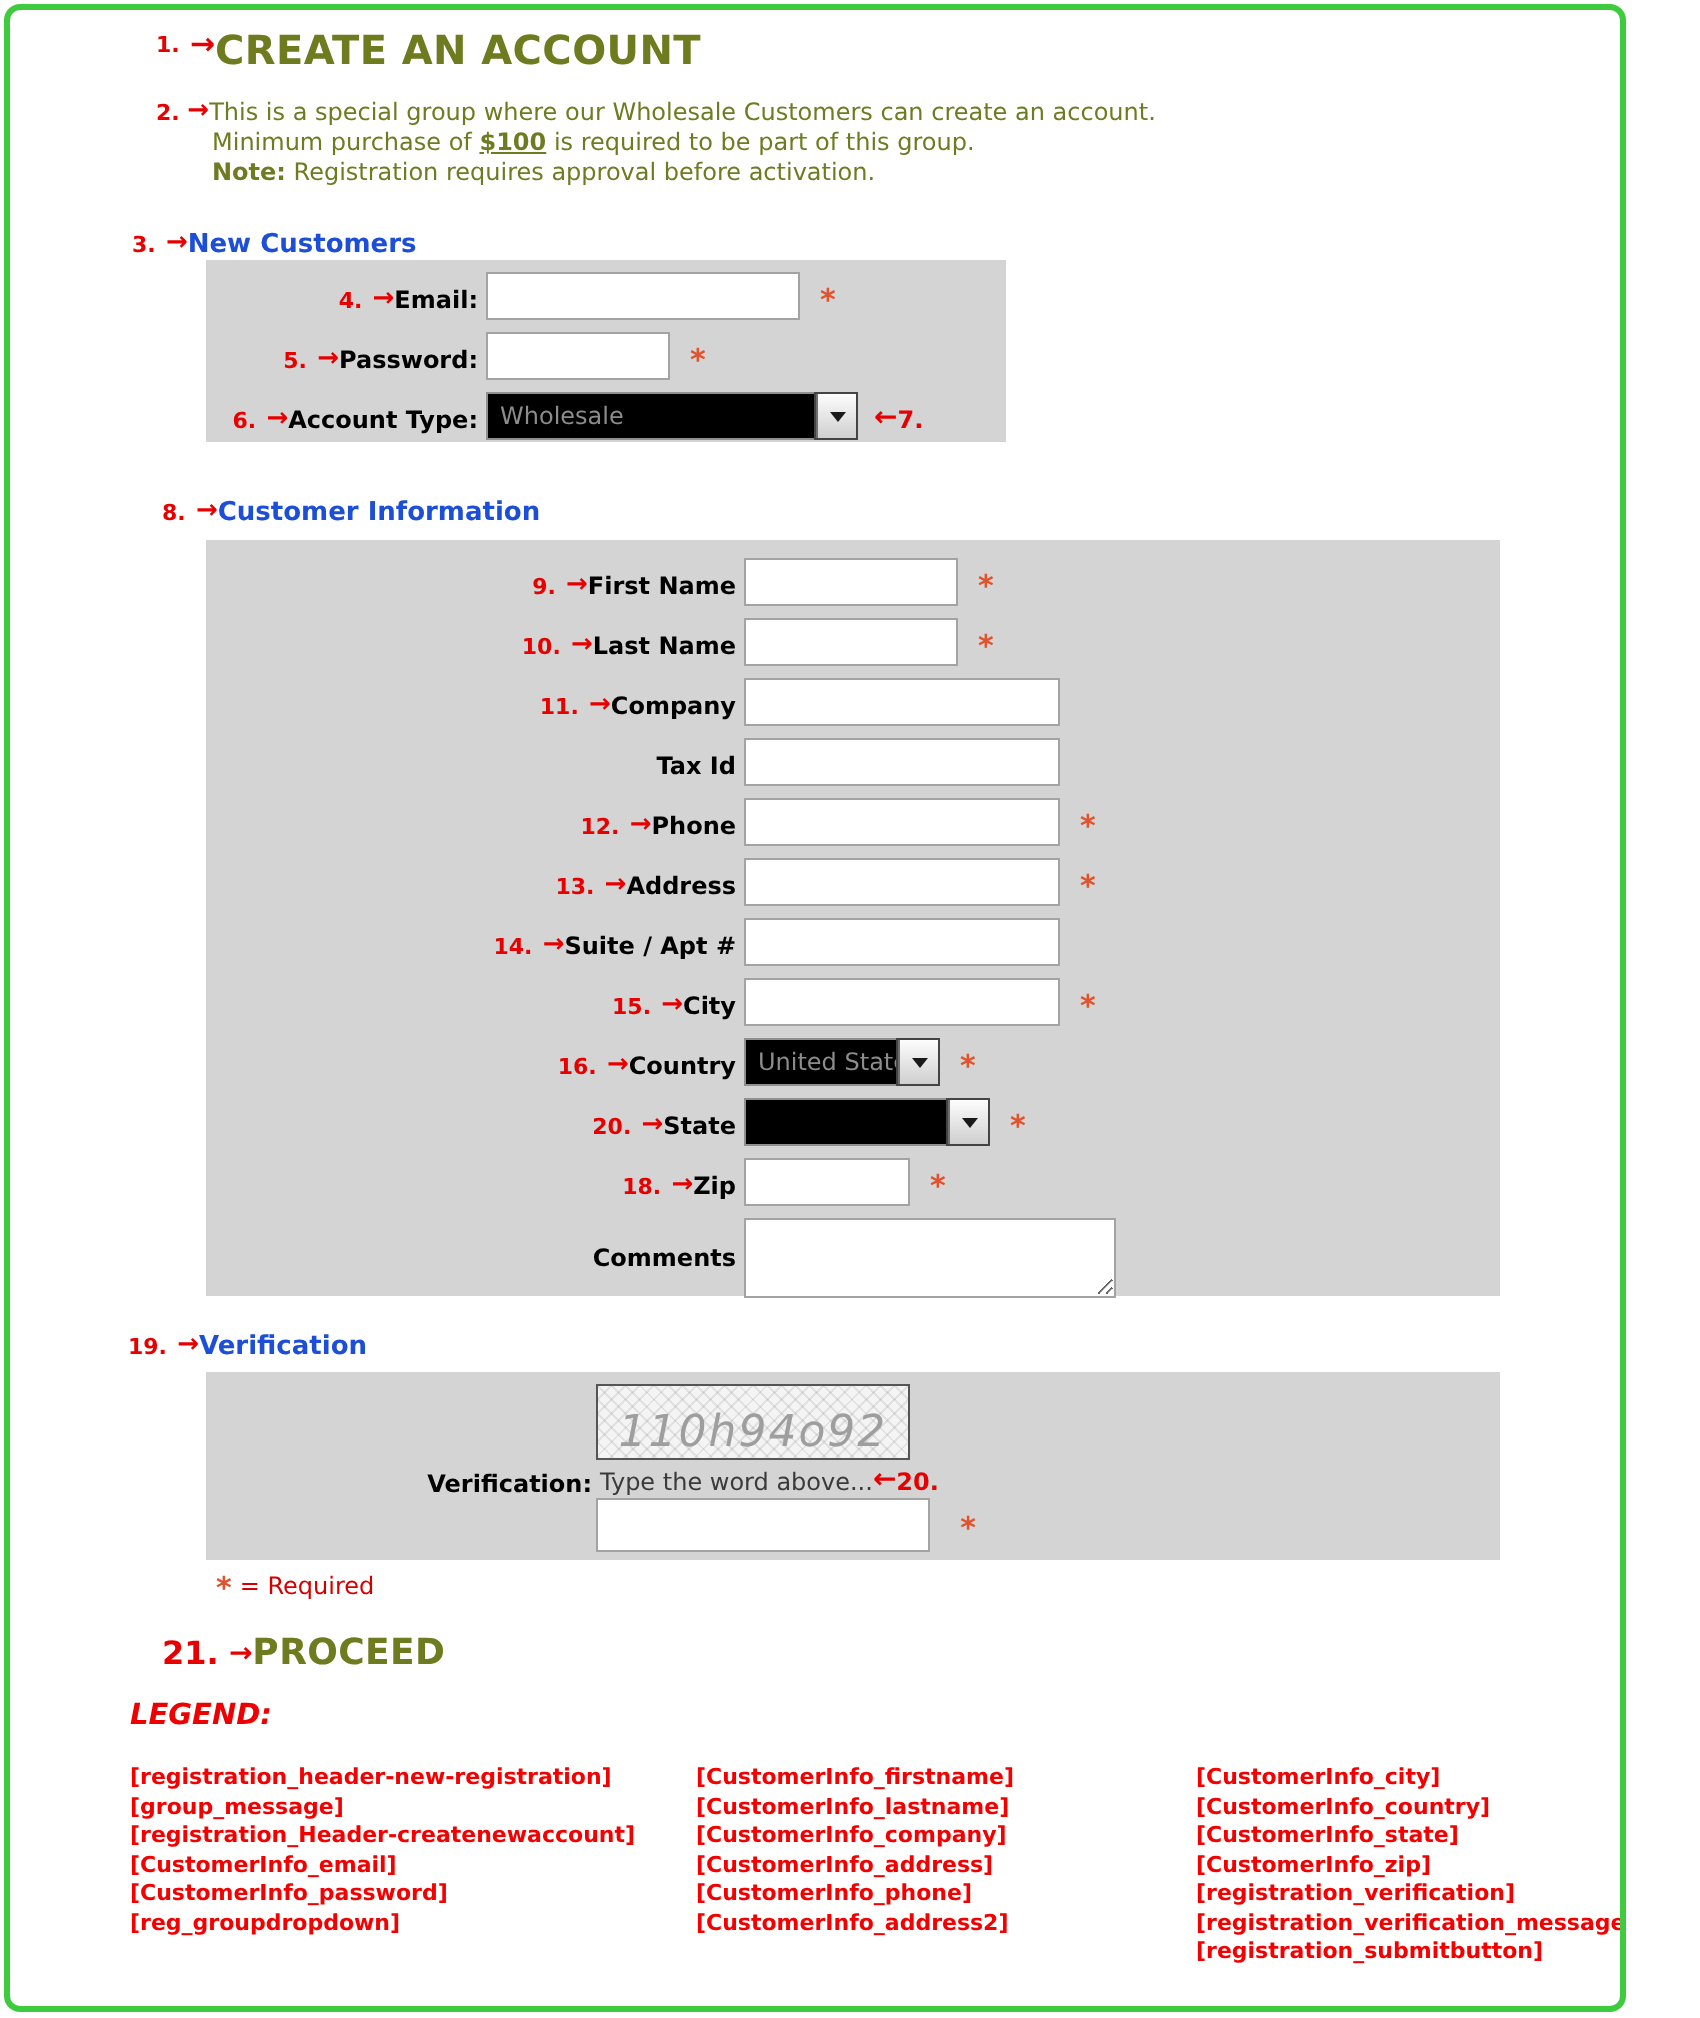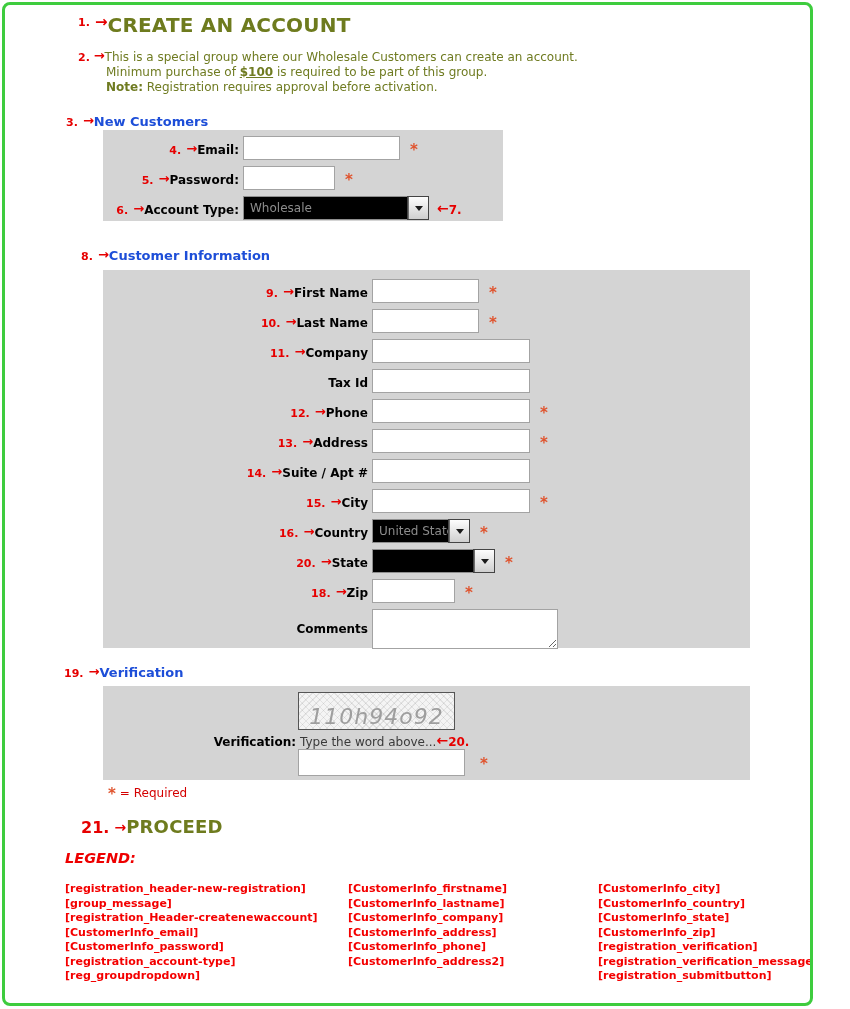--- a/index.html
+++ b/index.html
@@ -307,21 +307,20 @@
   </div>
 
   <div class="abs legend-heading">LEGEND:</div>
   <div class="abs legend">
     <div>
       <div class="legend-item">[registration_header-new-registration]</div>
       <div class="legend-item">[group_message]</div>
       <div class="legend-item">[registration_Header-createnewaccount]</div>
       <div class="legend-item">[CustomerInfo_email]</div>
       <div class="legend-item">[CustomerInfo_password]</div>
-      <div class="legend-item">[registration_account-type]</div>
       <div class="legend-item">[reg_groupdropdown]</div>
     </div>
     <div>
       <div class="legend-item">[CustomerInfo_firstname]</div>
       <div class="legend-item">[CustomerInfo_lastname]</div>
       <div class="legend-item">[CustomerInfo_company]</div>
       <div class="legend-item">[CustomerInfo_address]</div>
       <div class="legend-item">[CustomerInfo_phone]</div>
       <div class="legend-item">[CustomerInfo_address2]</div>
     </div>

